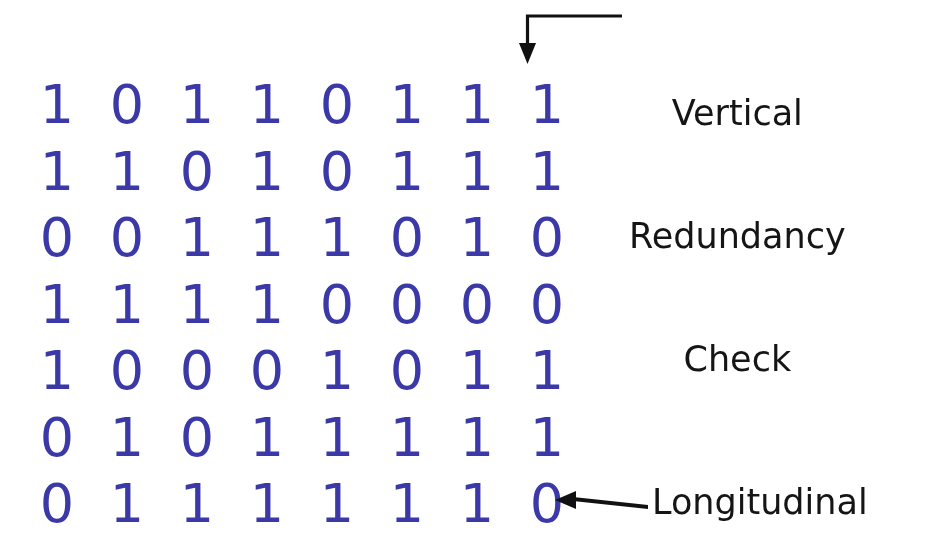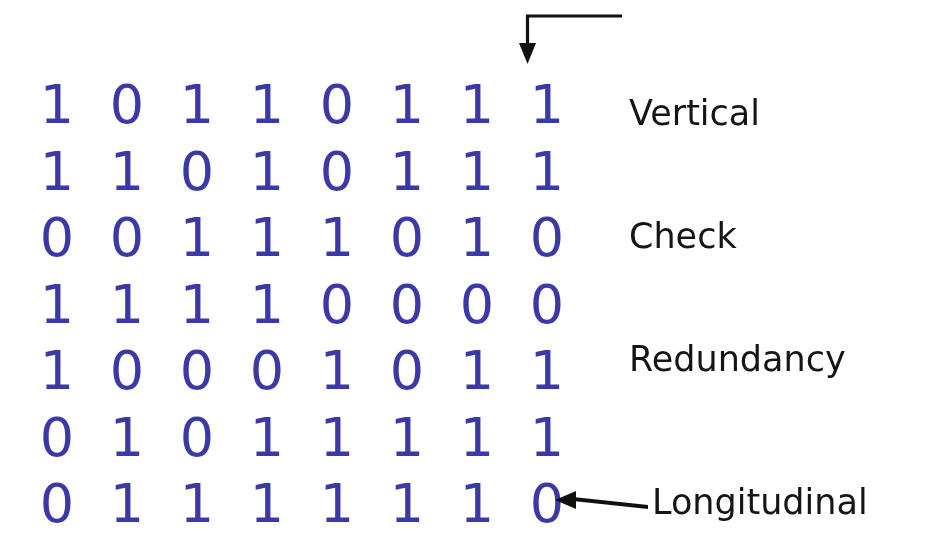--- a/index.html
+++ b/index.html
@@ -39,20 +39,21 @@
 
   
   .annotation {
     position: absolute;
     font-family: "DejaVu Sans", sans-serif;
     font-size: 35px;
     font-weight: 400;
     line-height: 41px;
     color: #151515;
     white-space: pre;
+    text-align: center;
   }
   #vrc-label {
     left: 629px;
     top: 11px;
   }
   #lrc-label {
     left: 652px;
     top: 400px;
   }
 
@@ -168,22 +169,22 @@
     <polygon class="arrow-head" points="527.5,64 519,43 536,43"></polygon>
   </svg>
 
   <svg id="lrc-arrow-svg" class="arrow-svg" viewBox="0 0 130 45" width="130" height="45">
     <polygon class="arrow-head" points="108,29 33,21 33,17 108,25"></polygon>
     <polygon class="arrow-head" points="15,20 36,11 36,29"></polygon>
   </svg>
 
   <div id="vrc-label" class="annotation">
     <div>Vertical</div>
+    <div>Redundancy</div>
     <div>Check</div>
-    <div>Redundancy</div>
   </div>
 
   <div id="lrc-label" class="annotation">
     <div>Longitudinal</div>
     
     
   </div>
 
 </div>
 

